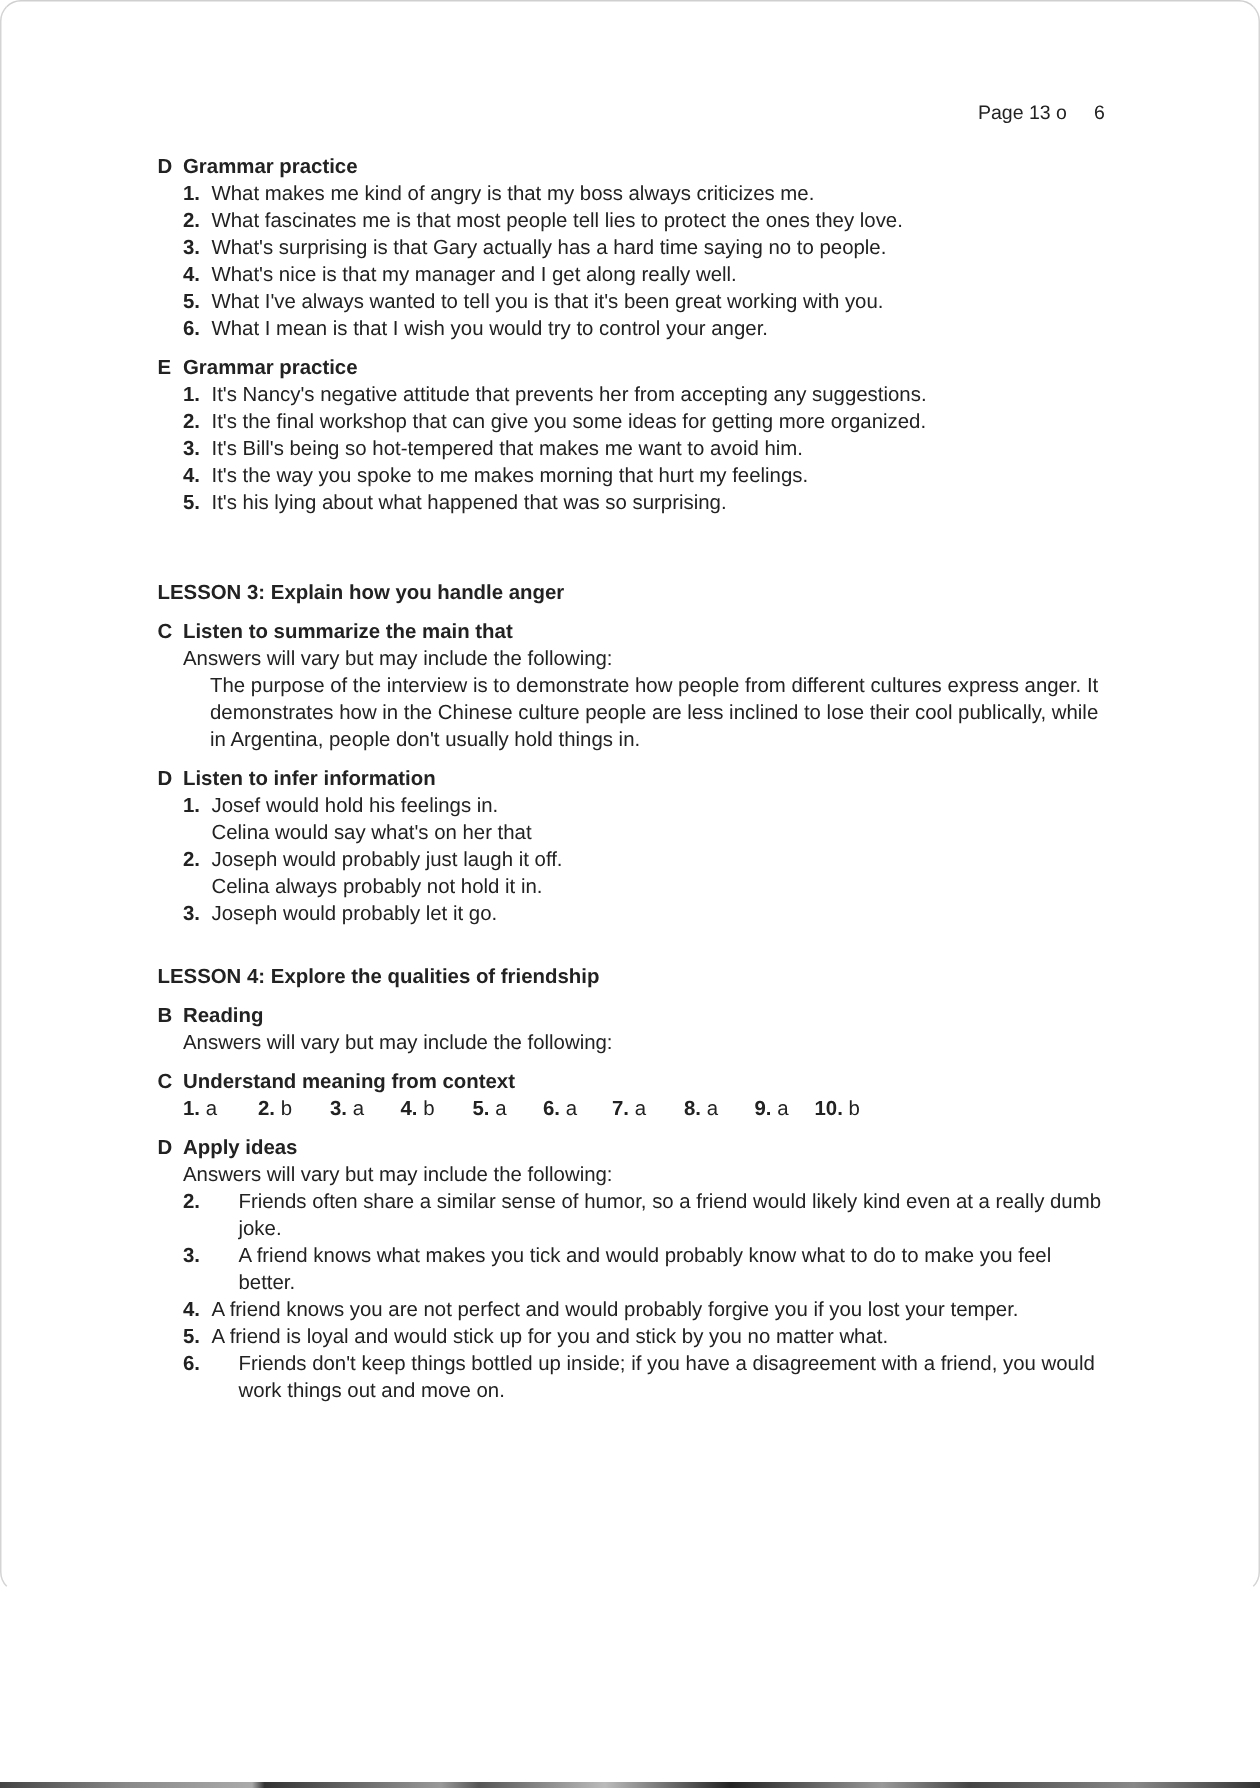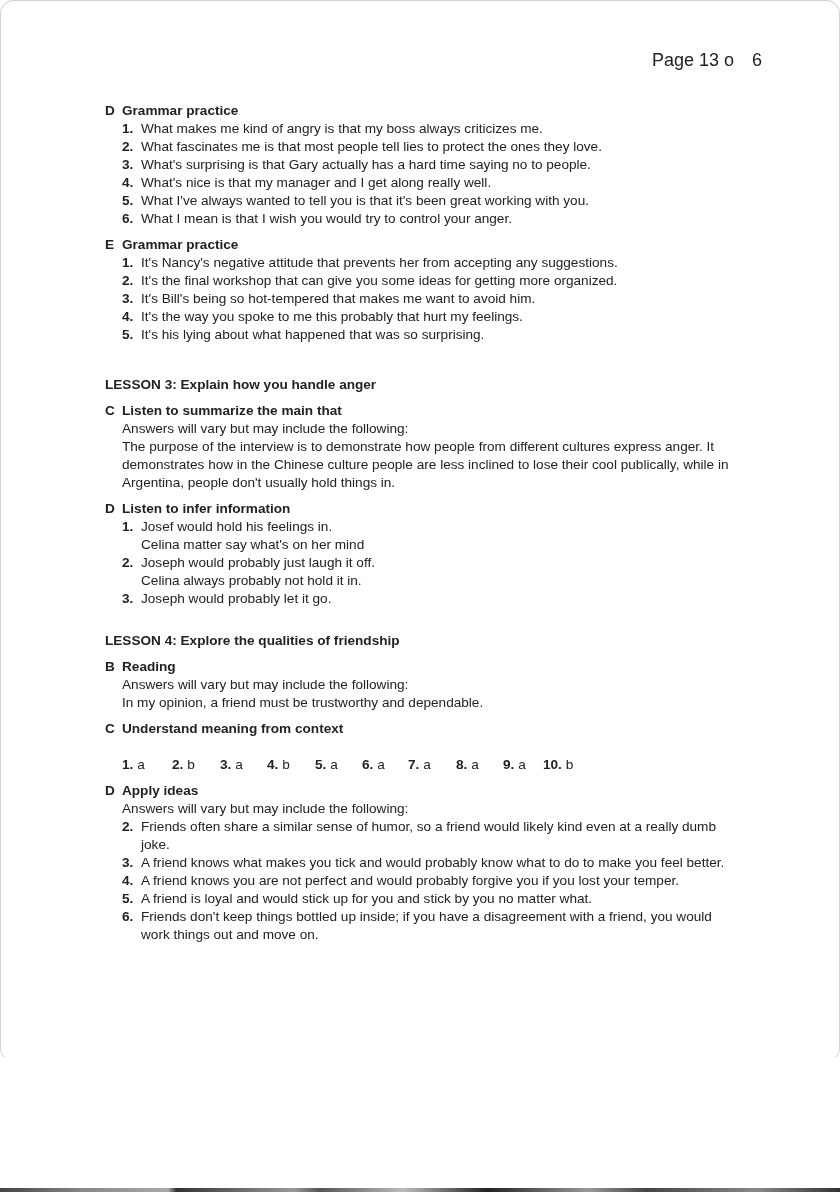--- a/index.html
+++ b/index.html
@@ -3,34 +3,34 @@
 <meta charset="utf-8">
 <style>
   html, body { margin: 0; padding: 0; background: #ffffff; }
   body { width: 840px; height: 1192px; position: relative; overflow: hidden;
          font-family: "Liberation Sans", sans-serif; color: #222; font-size: 13.6px; }
   .page-frame { position: absolute; left: 0; top: 0; width: 838px; height: 1060px;
                 border: 1px solid #d4d4d4; border-top-color: #cfcfcf; border-radius: 14px;
                 border-bottom-color: transparent; }
   .bottom-strip { position: absolute; left: 0; top: 1188px; width: 840px; height: 4px;
                   background: linear-gradient(90deg,#444 0%,#888 10%,#aaa 20%,#333 21%,#999 35%,#555 38%,#bbb 48%,#222 58%,#999 70%,#444 77%,#888 90%,#333 100%); }
-  .page-number { position: absolute; left: 652px; top: 50px; font-size: 18px; }
+  .page-number { position: absolute; left: 652px; top: 67px; font-size: 13px; }
   .page-number .gap { display: inline-block; width: 18px; }
   .content { position: absolute; left: 105px; top: 102px; width: 640px; line-height: 18px; }
   .section { position: relative; margin-bottom: 8px; }
   .sec-head { font-weight: bold; display: flex; }
   .sec-letter { width: 17px; flex: none; }
   .body { padding-left: 17px; }
   .item { display: flex; }
   .num { font-weight: bold; width: 19px; flex: none; }
   .item-text { flex: 1; }
   .italic { }
-  .para { padding-right: 10px; }
+  .para { padding-right: 10px; margin-left: 18px; }
   .lesson { font-weight: bold; margin-top: 24px; margin-bottom: 8px; }
-  .answers { display: flex; margin-top: 18px; }
+  .answers { display: flex; }
   .ans { display: inline-block; }
   .ans b { font-weight: bold; }
 </style>
 </head>
 <body>
 
 <div class="page-frame"></div>
 <div class="bottom-strip"></div>
 
 <div class="page-number">
@@ -85,51 +85,51 @@
       <div class="item">
           <span class="num">2.</span>
           <span class="item-text">It's the final workshop that can give you some ideas for getting more organized.</span>
         </div>
       <div class="item">
           <span class="num">3.</span>
           <span class="item-text">It's Bill's being so hot-tempered that makes me want to avoid him.</span>
         </div>
       <div class="item">
           <span class="num">4.</span>
-          <span class="item-text">It's the way you spoke to me this probably that hurt my feelings.</span>
+          <span class="item-text">It's the way you spoke to me makes morning that hurt my feelings.</span>
         </div>
       <div class="item">
           <span class="num">5.</span>
           <span class="item-text">It's his lying about what happened that was so surprising.</span>
         </div>
     </div>
   </div>
 
-  <div class="lesson" style="margin-top:32px;">LESSON 3: Explain how you handle anger</div>
+  <div class="lesson" style="margin-top:42px;">LESSON 3: Explain how you handle anger</div>
 
   <div class="section">
     <div class="sec-head">
       <span class="sec-letter">C</span>
       <span>Listen to summarize the main that</span>
     </div>
     <div class="body">
       <div class="italic">Answers will vary but may include the following:</div>
       <div class="para">The purpose of the interview is to demonstrate how people from different cultures express anger. It demonstrates how in the Chinese culture people are less inclined to lose their cool publically, while in Argentina, people don't usually hold things in.</div>
     </div>
   </div>
 
   <div class="section">
     <div class="sec-head">
       <span class="sec-letter">D</span>
       <span>Listen to infer information</span>
     </div>
     <div class="body">
       <div class="item">
           <span class="num">1.</span>
-          <span class="item-text"><span>Josef would hold his feelings in.</span><br><span>Celina matter say what's on her mind</span></span>
+          <span class="item-text"><span>Josef would hold his feelings in.</span><br><span>Celina would say what's on her that</span></span>
         </div>
       <div class="item">
           <span class="num">2.</span>
           <span class="item-text"><span>Joseph would probably just laugh it off.</span><br><span>Celina always probably not hold it in.</span></span>
         </div>
       <div class="item">
           <span class="num">3.</span>
           <span class="item-text"><span>Joseph would probably let it go.</span><br></span>
         </div>
     </div>
@@ -137,21 +137,20 @@
 
   <div class="lesson" style="">LESSON 4: Explore the qualities of friendship</div>
 
   <div class="section">
     <div class="sec-head">
       <span class="sec-letter">B</span>
       <span>Reading</span>
     </div>
     <div class="body">
       <div class="italic">Answers will vary but may include the following:</div>
-      <div>In my opinion, a friend must be trustworthy and dependable.</div>
     </div>
   </div>
 
   <div class="section">
     <div class="sec-head">
       <span class="sec-letter">C</span>
       <span>Understand meaning from context</span>
     </div>
     <div class="body answers">
       <span class="ans" style="width:50px"><b>1.</b> <span>a</span></span>

